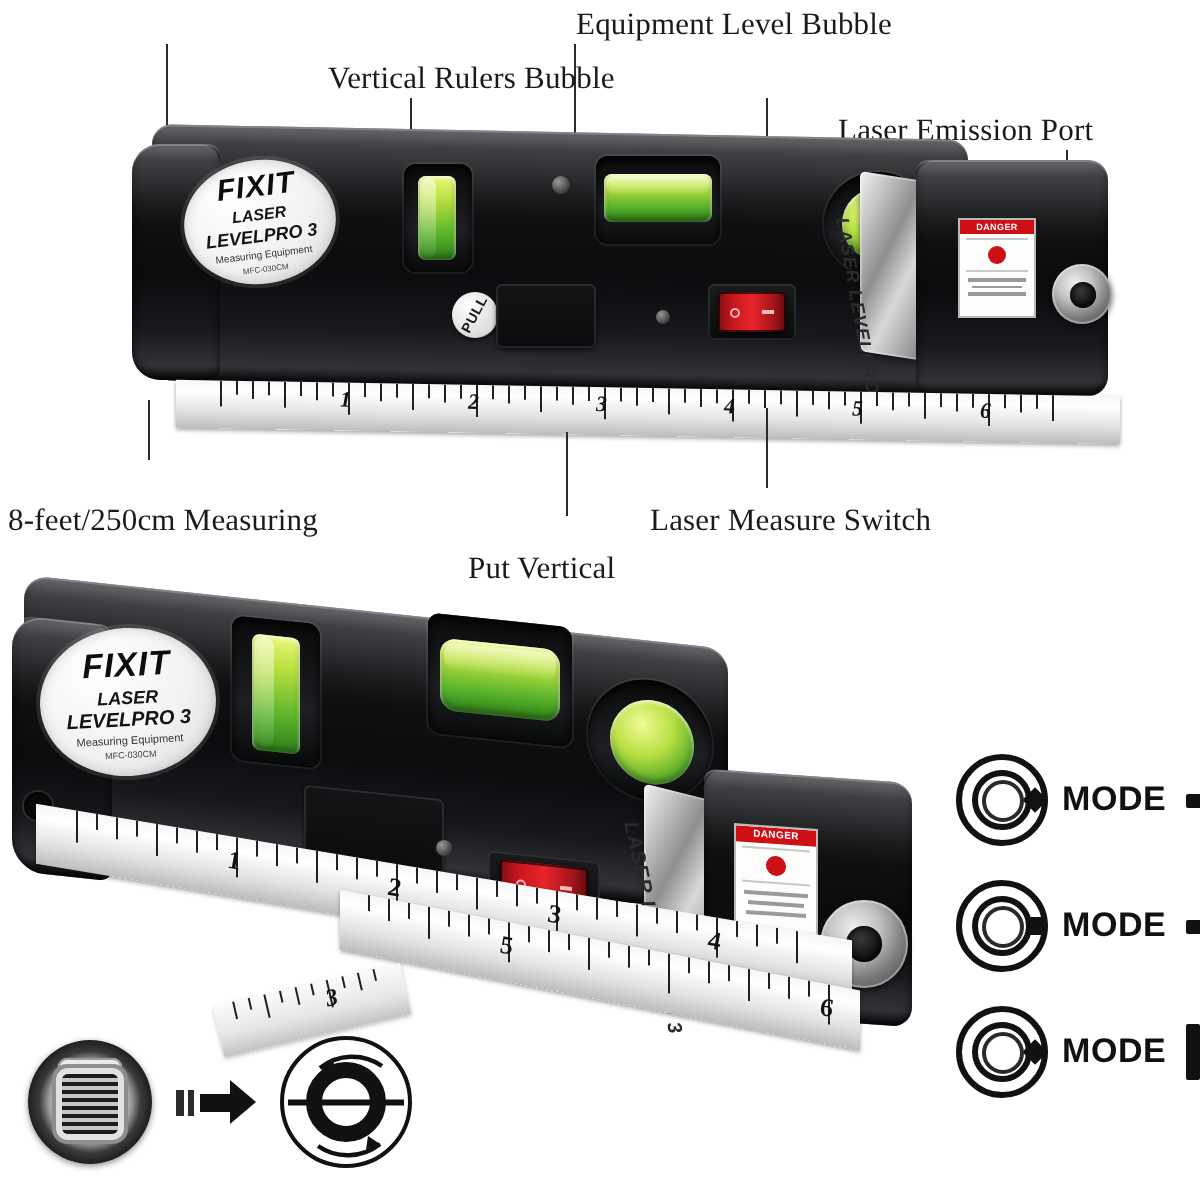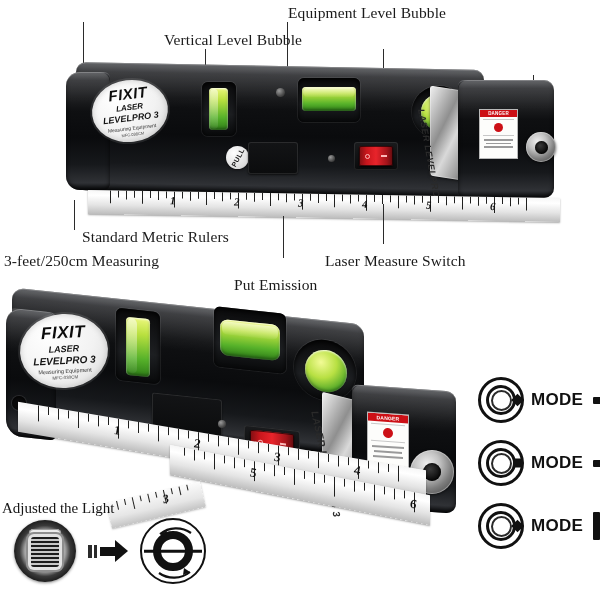--- a/index.html
+++ b/index.html
@@ -270,25 +270,26 @@
 </head>
 <body>
 
 <div class="stage">
 
   <div class="leader" style="left:83px;top:22px;height:60px;"></div>
 
   <div class="label" style="left:288px;top:4px;">Equipment Level Bubble</div>
   <div class="leader" style="left:287px;top:22px;height:60px;"></div>
 
-  <div class="label" style="left:164px;top:31px;">Vertical Level Bubble</div>
+  <div class="label" style="left:164px;top:31px;">Vertical Rulers Bubble</div>
   <div class="leader" style="left:205px;top:49px;height:42px;"></div>
 
   <div class="leader" style="left:383px;top:49px;height:38px;"></div>
 
+  <div class="label" style="left:419px;top:57px;">Laser Emission Port</div>
   <div class="leader" style="left:533px;top:75px;height:72px;"></div>
 
   <div class="device" style="left:60px;top:58px;width:500px;height:170px;">
 
     <div class="shell" style="left:16px;top:8px;width:408px;height:128px;transform:skewY(1.1deg);"></div>
 
     <div class="shell" style="left:6px;top:14px;width:44px;height:118px;border-radius:14px 6px 6px 14px;"></div>
 
     <div class="brand" style="left:32px;top:22px;width:76px;height:62px;">
       <div class="b1" style="font-size:15px;letter-spacing:.5px;">FIXIT</div>
@@ -403,28 +404,27 @@
       <div class="tnum" style="left:82px;top:3px;">1</div>
       <div class="tnum" style="left:146px;top:3px;">2</div>
       <div class="tnum" style="left:210px;top:3px;">3</div>
       <div class="tnum" style="left:274px;top:3px;">4</div>
       <div class="tnum" style="left:338px;top:3px;">5</div>
       <div class="tnum" style="left:402px;top:3px;">6</div>
     </div>
   </div>
 
   <div class="leader" style="left:74px;top:200px;height:30px;"></div>
-  <div class="label" style="left:82px;top:228px;">Standard Metric Rulers</div>
   <div class="leader" style="left:283px;top:216px;height:42px;"></div>
-  <div class="label" style="left:4px;top:252px;">3-feet/250cm Measuring</div>
+  <div class="label" style="left:4px;top:252px;">8-feet/250cm Measuring</div>
 
   <div class="leader" style="left:383px;top:204px;height:40px;"></div>
   <div class="label" style="left:325px;top:252px;">Laser Measure Switch</div>
 
-  <div class="label" style="left:234px;top:276px;">Put Emission</div>
+  <div class="label" style="left:234px;top:276px;">Put Vertical</div>
 
   <div class="device" style="left:4px;top:292px;width:460px;height:270px;">
 
     <div class="shell" style="left:8px;top:14px;width:352px;height:132px;transform:skewY(6deg);border-radius:12px;"></div>
     <div class="shell" style="left:2px;top:18px;width:50px;height:128px;border-radius:16px 6px 6px 16px;transform:skewY(6deg);"></div>
 
     <div class="brand" style="left:16px;top:22px;width:88px;height:74px;transform:rotate(-3deg);">
       <div class="b1" style="font-size:17px;letter-spacing:.5px;">FIXIT</div>
       <div class="b2" style="font-size:9px;margin-top:1px;">LASER</div>
       <div class="b3" style="font-size:10px;margin-top:1px;">LEVELPRO 3</div>
@@ -590,21 +590,20 @@
   <div class="mode-row" style="left:478px;top:503px;">
     <div class="mode-ring">
       <span class="mode-dot diamond"></span>
     </div>
     <div class="mode-label">MODE</div>
     <div class="mode-glyph">
       <span class="g-bar"></span>
     </div>
   </div>
 
-  <div class="adj-title" style="left:2px;top:500px;">Adjusted the Light</div>
 
   <div class="lens-photo" style="left:14px;top:520px;">
     <div class="slot"></div>
     <div class="core"></div>
   </div>
 
   <div class="arrow" style="left:88px;top:540px;">
     <span class="bar"></span>
       <span class="bar2"></span>
     <span class="shaft"></span>

